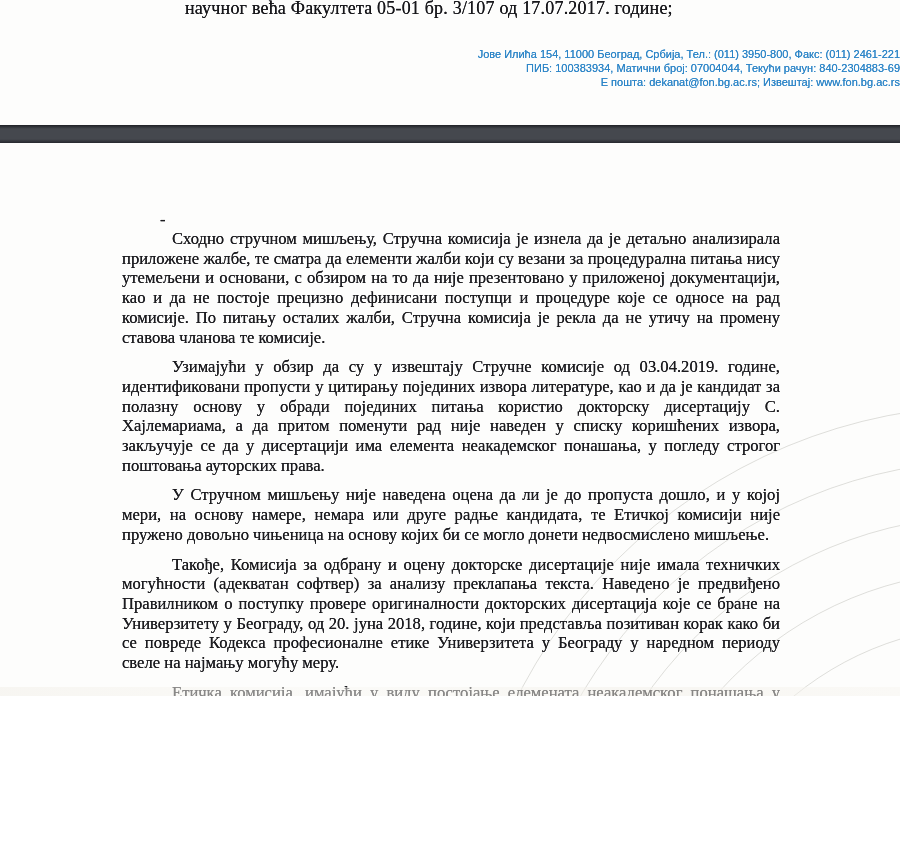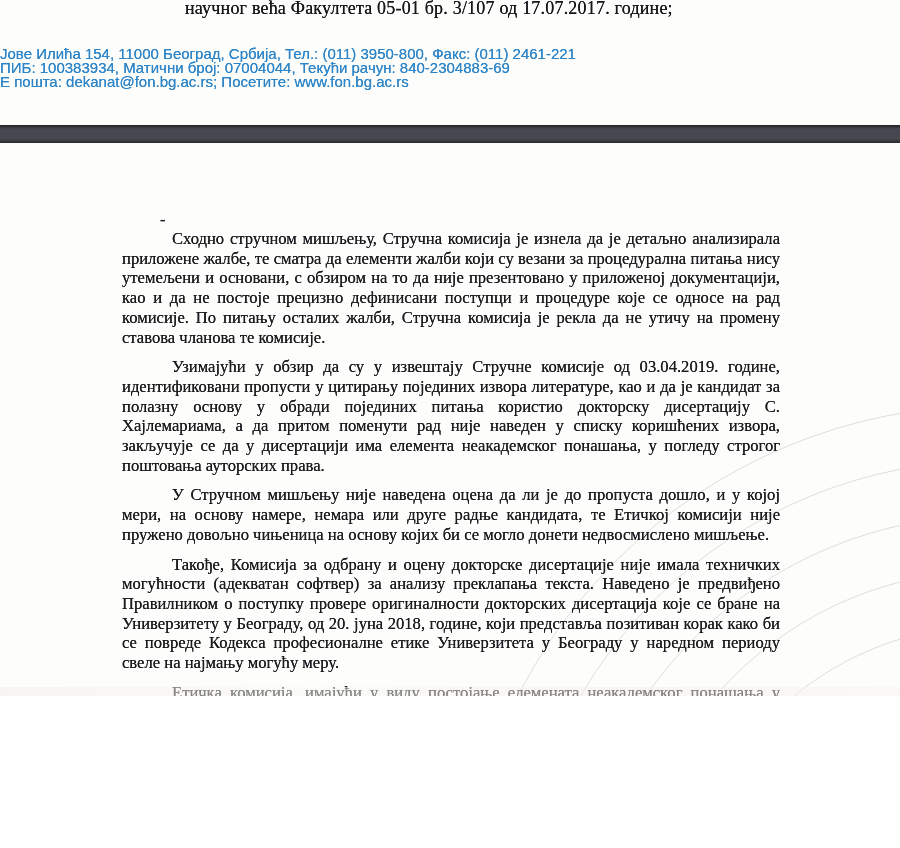--- a/index.html
+++ b/index.html
@@ -15,23 +15,23 @@
   
   .top-line{
     position:absolute;top:-3px;left:185px;
     font-size:18px;line-height:22px;color:#17171b;
     letter-spacing:.2px;white-space:nowrap;
     text-shadow:0 0 .3px #17171b;
   }
   
   .letterhead{
     position:absolute;top:47px;left:0;width:900px;
-    text-align:left;
+    text-align:right;
     font-family:"Liberation Sans","DejaVu Sans",sans-serif;
-    font-size:15px;line-height:14px;color:#2e86c8;
+    font-size:11px;line-height:14px;color:#2e86c8;
     text-shadow:0 0 .3px #2e86c8;
   }
   
   .divider-bar{
     position:absolute;top:125px;left:0;width:900px;height:18px;
     background:linear-gradient(#1f2126 0%, #45484e 22%, #45484e 78%, #26282d 100%);
   }
   
   .watermark{
     position:absolute;inset:0;pointer-events:none;overflow:hidden;
@@ -66,21 +66,21 @@
 </head>
 <body>
 
 <div class="page">
 
   <div class="top-line">научног већа Факултета 05-01 бр. 3/107 од 17.07.2017. године;</div>
 
   <div class="letterhead">
     <div>Јове Илића 154, 11000 Београд, Србија, Тел.: (011) 3950-800, Факс: (011) 2461-221</div>
     <div>ПИБ: 100383934, Матични број: 07004044, Текући рачун: 840-2304883-69</div>
-    <div>Е пошта: dekanat@fon.bg.ac.rs; Посетите: www.fon.bg.ac.rs</div>
+    <div>Е пошта: dekanat@fon.bg.ac.rs; Извештај: www.fon.bg.ac.rs</div>
   </div>
 
   <div class="divider-bar"></div>
 
   <div class="watermark">
 
     <div class="arc" style="left:845px;top:790px;width:290px;height:290px;"></div>
     <div class="arc" style="left:790px;top:735px;width:400px;height:400px;"></div>
     <div class="arc" style="left:735px;top:680px;width:510px;height:510px;"></div>
     <div class="arc" style="left:680px;top:625px;width:620px;height:620px;"></div>

